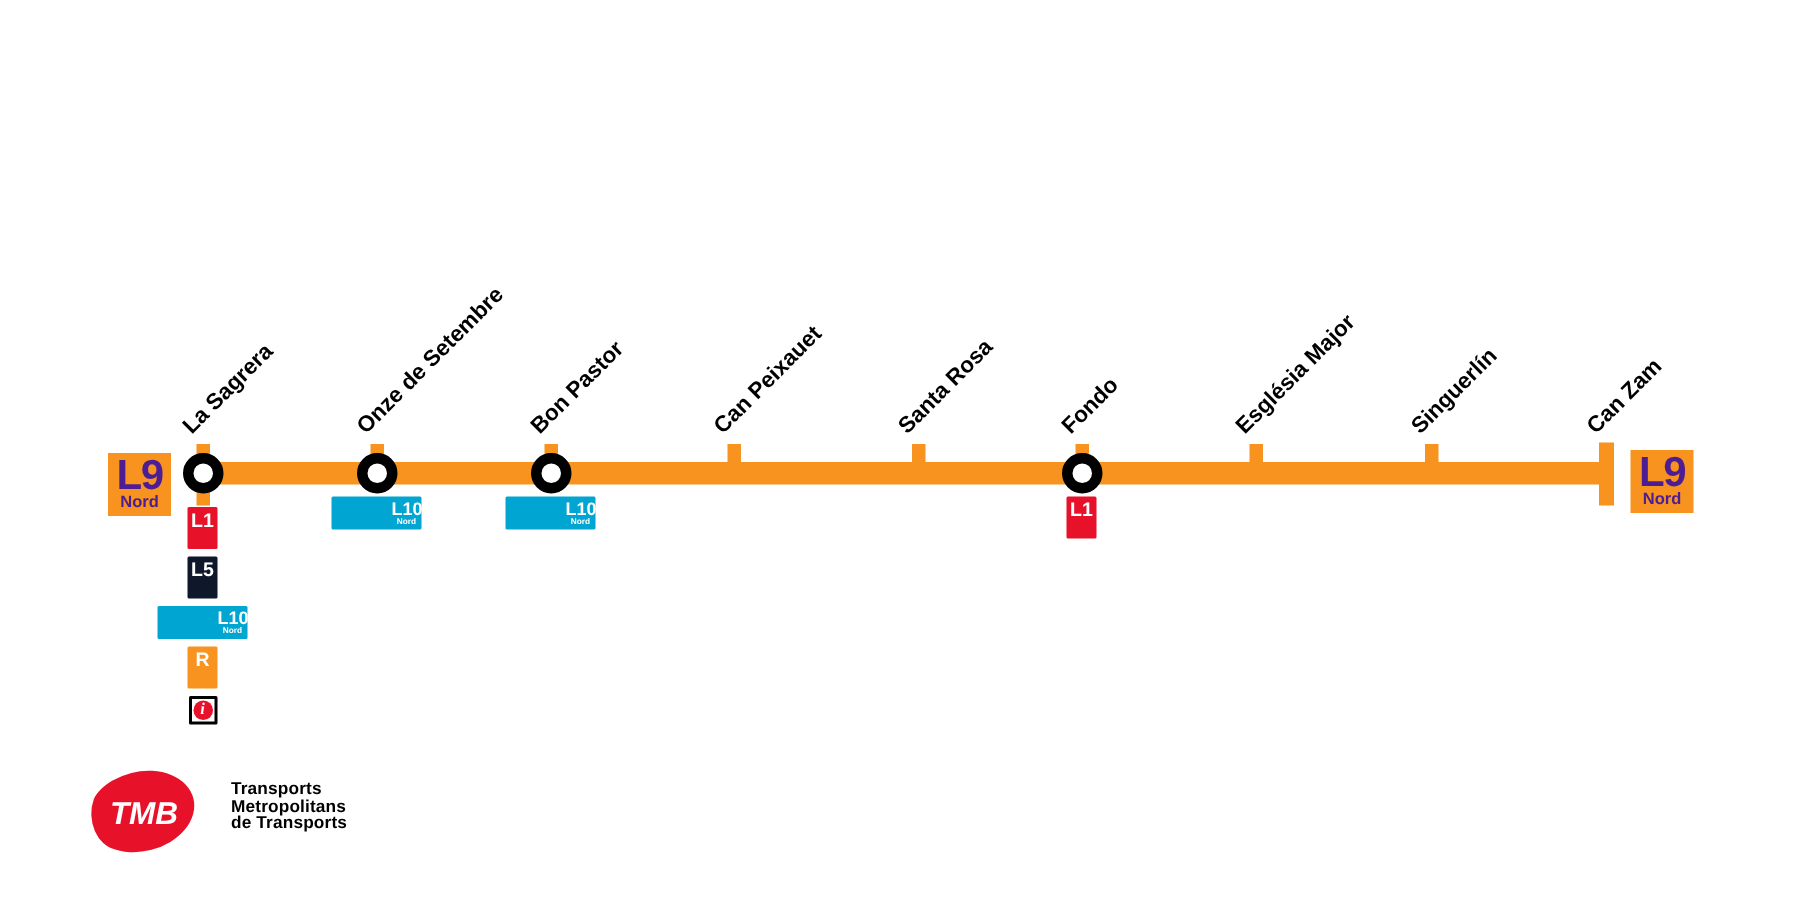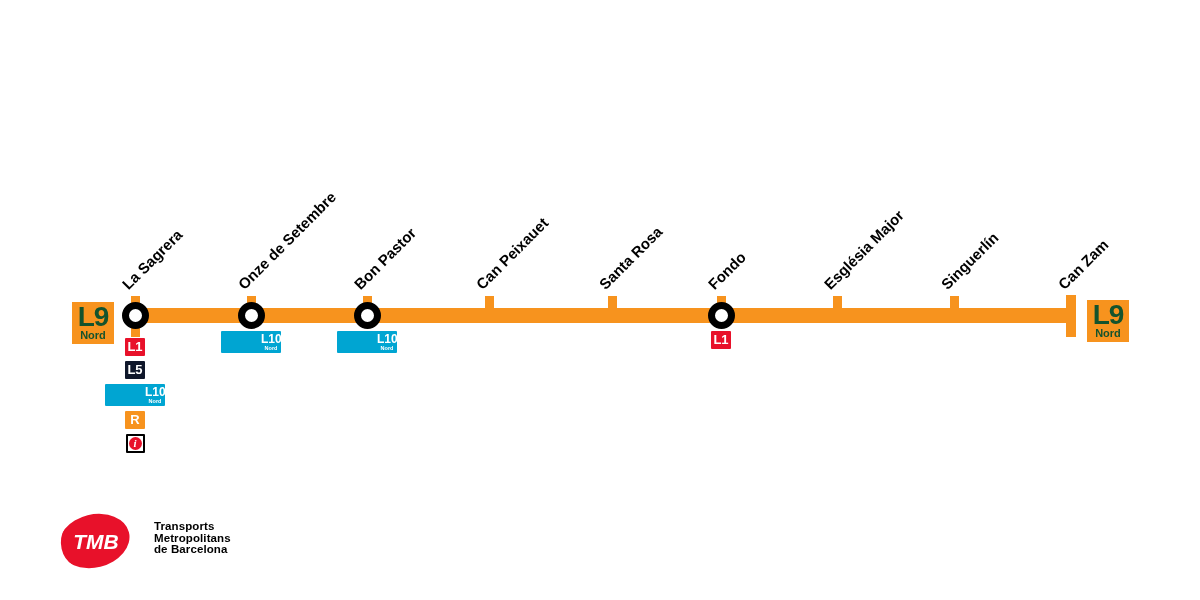--- a/index.html
+++ b/index.html
@@ -9,21 +9,21 @@
     -webkit-font-smoothing:antialiased;
   }
   #canvas { position:relative; width:1200px; height:600px; overflow:hidden; background:#fff; }
 
   
   .line-bar { position:absolute; left:133px; top:308px; width:938px; height:15px; background:#F7931E; }
 
   
   .l9-badge {
     position:absolute; width:42px; height:42px; background:#F7931E;
-    color:#14532d; font-weight:bold; text-align:center;
+    color:#4c1d95; font-weight:bold; text-align:center;
   }
   .l9-badge .big  { display:block; font-size:28px; line-height:26px; letter-spacing:-1px; margin-top:2px; }
   .l9-badge .nord { display:block; font-size:11px; line-height:11px; margin-top:0px; }
   #l9-left  { left:72px;  top:302px; }
   #l9-right { left:1087px; top:300px; }
 
   
   .station { position:absolute; top:0; width:0; height:600px; }
   .tick { position:absolute; left:-4px; top:296px; width:9px; height:13px; background:#F7931E; }
   .tick.sub { top:322px; height:15px; }
@@ -36,21 +36,21 @@
     position:absolute; left:-5px; top:277px; height:15px; line-height:15px;
     font-size:15px; font-weight:bold; color:#000; white-space:nowrap;
     transform:rotate(-45deg); transform-origin:0 100%;
   }
   .badges {
     position:absolute; left:0; top:331px; transform:translateX(-50%);
     display:flex; flex-direction:column; align-items:center; gap:5px;
   }
   .badges.low { top:338px; }
   .badge {
-    display:block; width:20px; height:18px; line-height:18px; text-align:center;
+    display:block; width:20px; height:28px; line-height:18px; text-align:center;
     color:#fff; font-weight:bold; font-size:13px; border-radius:1px;
   }
   .badge.two { height:22px; line-height:normal; display:flex; flex-direction:column; justify-content:center;padding-left:40px; }
   .badge.two b { font-size:12px; line-height:12px; font-weight:bold; }
   .badge.two small { font-size:5.5px; line-height:6px; font-weight:bold; }
   .badge.info {
     background:#fff; border:2px solid #000; width:15px; height:15px; line-height:15px;
     display:flex; align-items:center; justify-content:center;
   }
   .badge.info i {
@@ -156,16 +156,16 @@
 
   <svg id="tmb-logo" width="80" height="64" viewBox="0 0 80 64">
     <ellipse cx="40" cy="31" rx="36" ry="26.5" fill="#E8112A" transform="rotate(-14 40 31)"></ellipse>
     <path d="M 18 57 C 5 49 1 31 9 17" stroke="#ffffff" stroke-width="4" fill="none" stroke-linecap="round"></path>
     <text x="42" y="39" text-anchor="middle" font-size="21" font-weight="bold" font-style="italic" fill="#ffffff" font-family="Liberation Sans, sans-serif">TMB</text>
   </svg>
 
   <div id="org-name">
     <div>Transports</div>
     <div>Metropolitans</div>
-    <div>de Barcelona</div>
+    <div>de Transports</div>
   </div>
 
 </div>
 
 </body></html>

